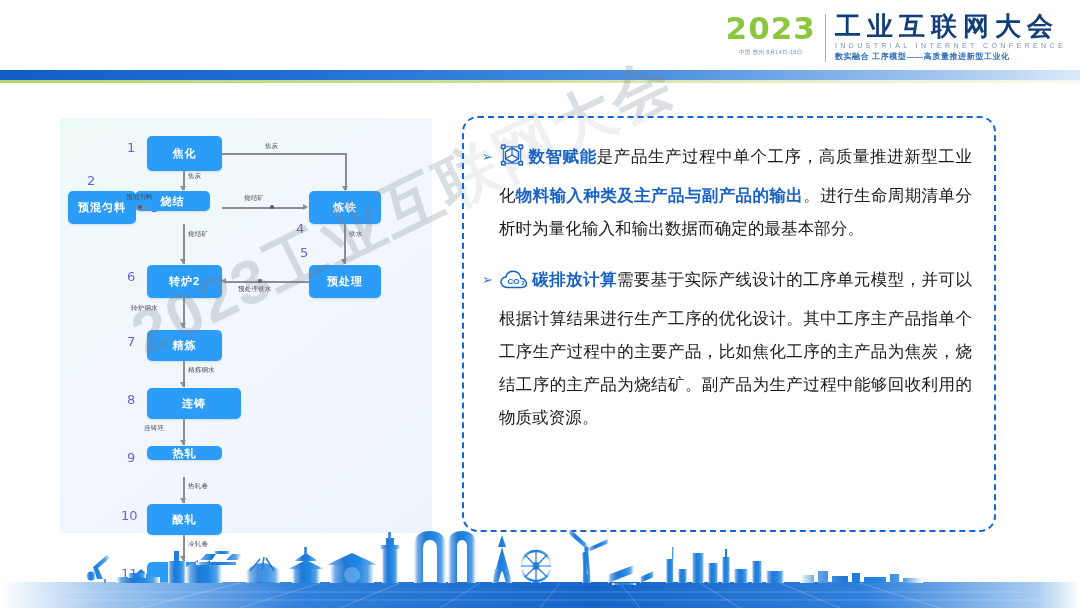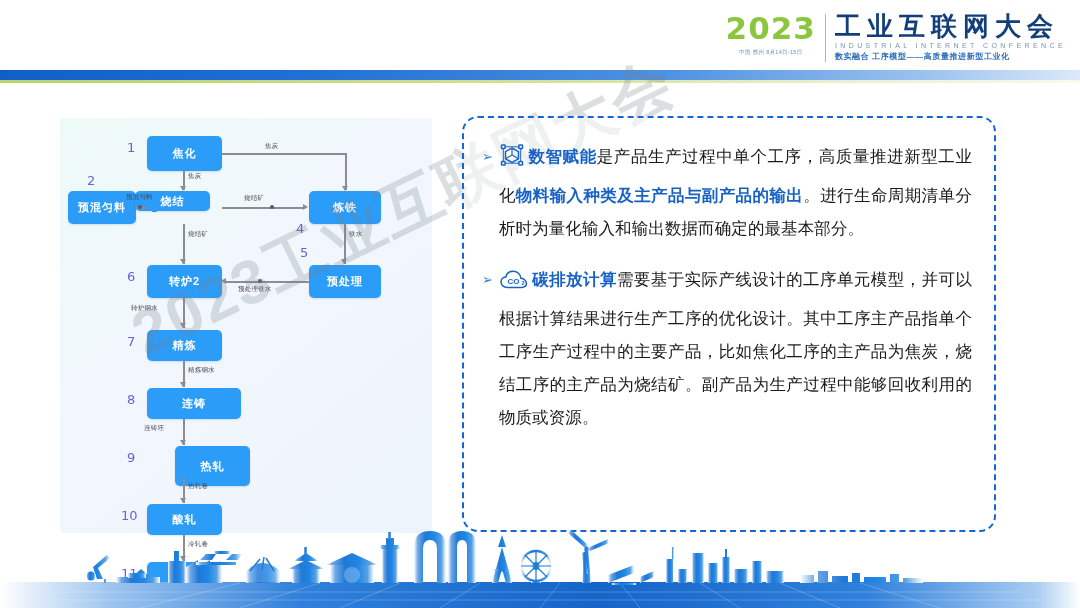--- a/index.html
+++ b/index.html
@@ -217,21 +217,21 @@
     <div class="elabel" style="left:128px; top:248px;">精炼钢水</div>
 
     <div class="num" style="left:67px;  top:274px;">8</div>
     <div class="node" style="left:87px;  top:270px; width:94px; height:31px;">连铸</div>
 
     <div class="ln lnv" style="left:123px; top:301px; height:26px;"></div>
     <div class="arrow-d" style="left:120px; top:322px;"></div>
     <div class="elabel" style="left:84px;  top:306px;">连铸坯</div>
 
     <div class="num" style="left:67px;  top:332px;">9</div>
-    <div class="node" style="left:87px;  top:328px; width:75px; height:40px;margin-left:28px;">热轧</div>
+    <div class="node" style="left:87px;  top:328px; width:75px; height:14px;">热轧</div>
 
     <div class="ln lnv" style="left:123px; top:359px; height:26px;"></div>
     <div class="arrow-d" style="left:120px; top:380px;"></div>
     <div class="elabel" style="left:128px; top:364px;">热轧卷</div>
 
     <div class="num" style="left:61px;  top:390px;">10</div>
     <div class="node" style="left:87px;  top:386px; width:75px; height:31px;">酸轧</div>
 
     <div class="ln lnv" style="left:123px; top:417px; height:26px;"></div>
     <div class="arrow-d" style="left:120px; top:438px;"></div>

